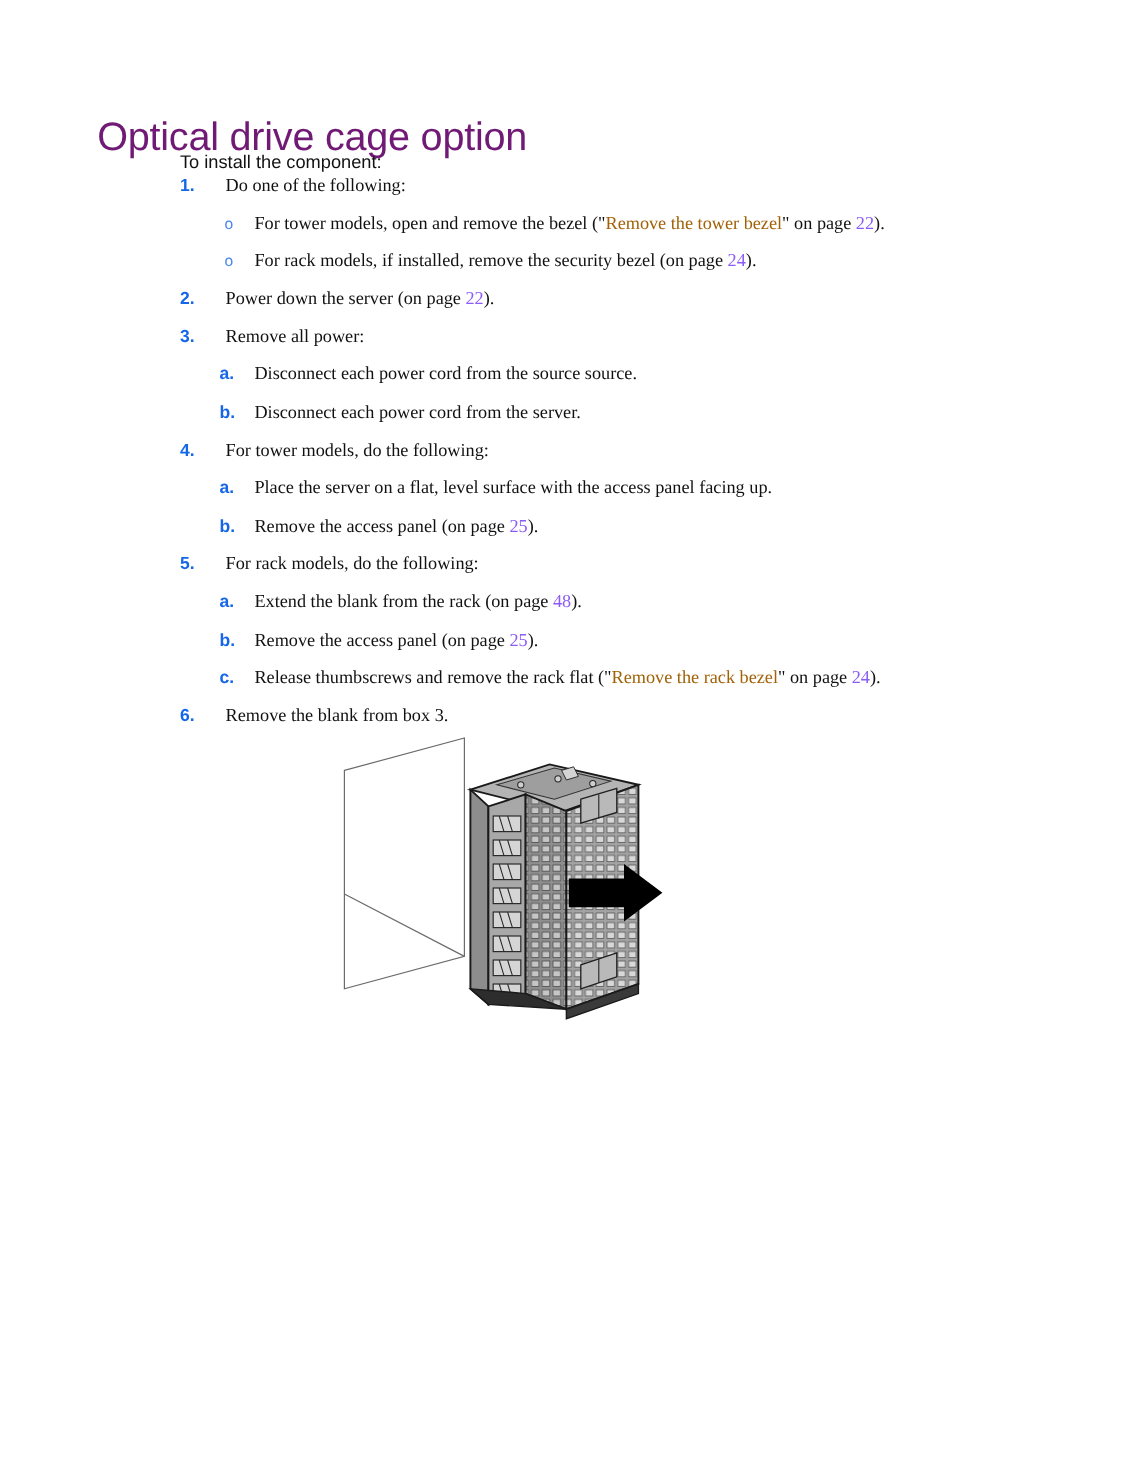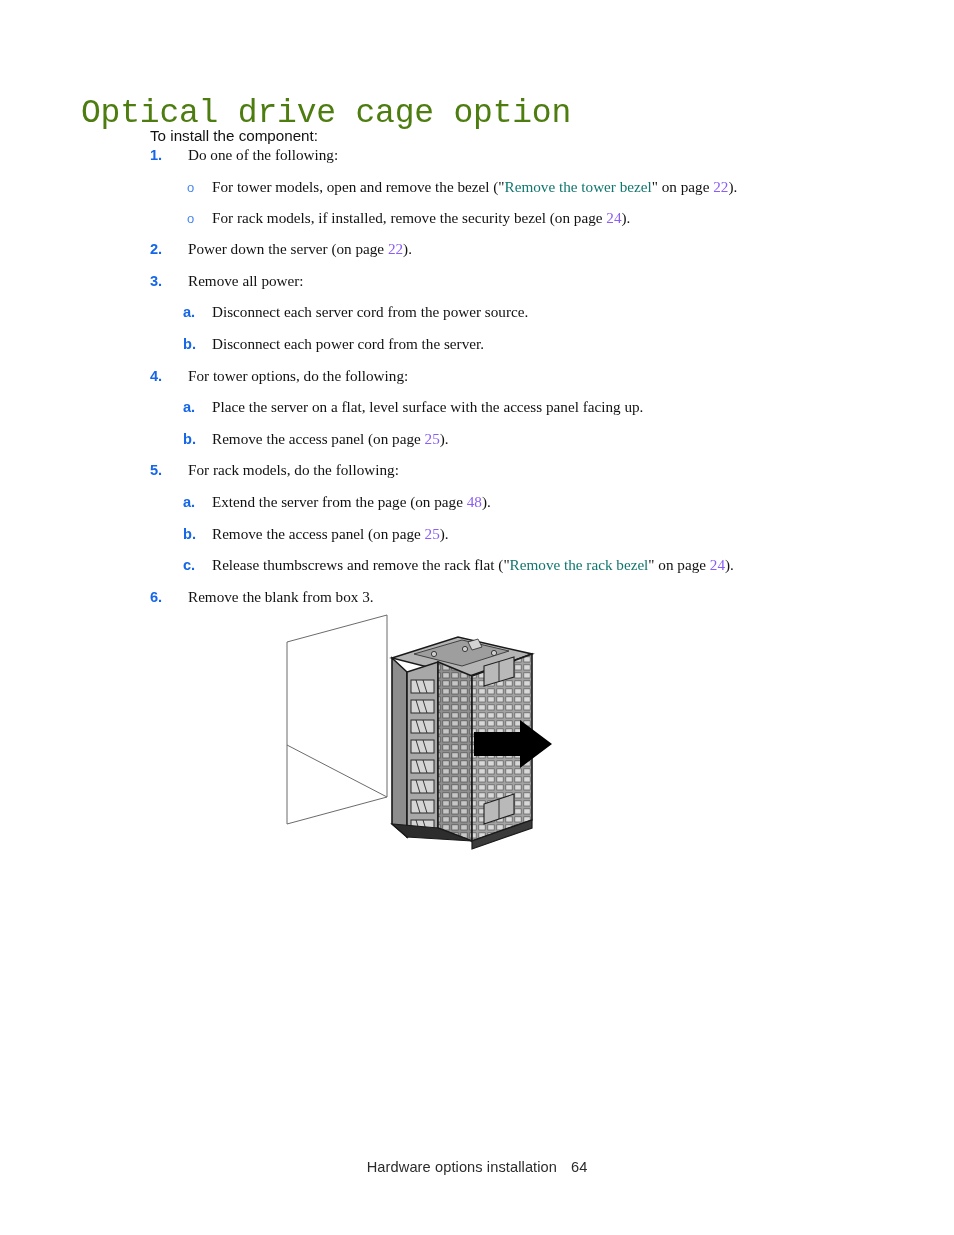--- a/index.html
+++ b/index.html
@@ -22,24 +22,23 @@
   }
 
   
   .page-title {
     position: absolute;
     left: 81px;
     top: 74px;
     font-size: 33px;
     font-weight: 400;
     letter-spacing: -0.2px;
-    color: #4d7c0f;
+    color: #701a75;
     white-space: nowrap;
     line-height: 1.1;
-    font-family: Liberation Mono, monospace;
   }
 
   
   .body-col {
     position: absolute;
     left: 150px;
     top: 128px;
     width: 740px;
   }
 
@@ -88,21 +87,21 @@
   .lvl2a > .marker {
     flex: 0 0 29px;
     color: #1667e8;
     font-weight: bold;
     font-size: 14.6px;
   }
 
   .txt { flex: 1 1 auto; font-family: Liberation Serif, serif; }
 
   a.xref, .xref {
-    color: #0f766e;
+    color: #a16207;
     text-decoration: none;
   }
   .pg {
     color: #8b5cf6;
   }
 
   
   .footer {
     position: absolute;
     left: 0;
@@ -156,51 +155,51 @@
       <span class="txt"><span>Power down the server (on page </span><span class="pg">22</span><span>).</span></span>
     </div>
 
     <div class="row lvl1">
       <span class="marker">3.</span>
       <span class="txt">Remove all power:</span>
     </div>
 
     <div class="row lvl2a">
       <span class="marker">a.</span>
-      <span class="txt">Disconnect each server cord from the power source.</span>
+      <span class="txt">Disconnect each power cord from the source source.</span>
     </div>
 
     <div class="row lvl2a">
       <span class="marker">b.</span>
       <span class="txt">Disconnect each power cord from the server.</span>
     </div>
 
     <div class="row lvl1">
       <span class="marker">4.</span>
-      <span class="txt">For tower options, do the following:</span>
+      <span class="txt">For tower models, do the following:</span>
     </div>
 
     <div class="row lvl2a">
       <span class="marker">a.</span>
       <span class="txt">Place the server on a flat, level surface with the access panel facing up.</span>
     </div>
 
     <div class="row lvl2a">
       <span class="marker">b.</span>
       <span class="txt"><span>Remove the access panel (on page </span><span class="pg">25</span><span>).</span></span>
     </div>
 
     <div class="row lvl1">
       <span class="marker">5.</span>
       <span class="txt">For rack models, do the following:</span>
     </div>
 
     <div class="row lvl2a">
       <span class="marker">a.</span>
-      <span class="txt"><span>Extend the server from the page (on page </span><span class="pg">48</span><span>).</span></span>
+      <span class="txt"><span>Extend the blank from the rack (on page </span><span class="pg">48</span><span>).</span></span>
     </div>
 
     <div class="row lvl2a">
       <span class="marker">b.</span>
       <span class="txt"><span>Remove the access panel (on page </span><span class="pg">25</span><span>).</span></span>
     </div>
 
     <div class="row lvl2a">
       <span class="marker">c.</span>
       <span class="txt"><span>Release thumbscrews and remove the rack flat ("</span><span class="xref">Remove the rack bezel</span><span>" on page </span><span class="pg">24</span><span>).</span></span>
@@ -293,17 +292,14 @@
         <polygon points="130,232 145,245 210,249 176,236" fill="#2d2d2d" stroke="#1a1a1a" stroke-width="1.2"></polygon>
         <polygon points="210,249 270,228 270,236 210,257" fill="#3a3a3a" stroke="#1a1a1a" stroke-width="1.2"></polygon>
       </g>
 
       <g>
         <path d="M212,140 L258,140 L258,128 L290,152 L258,176 L258,164 L212,164 Z" fill="#000000"></path>
       </g>
     </svg>
   </div>
 
-  <div class="footer">
-    <span class="ftxt">Hardware options installation</span><span class="fnum">64</span>
-  </div>
 
 </div>
 
 </body></html>

